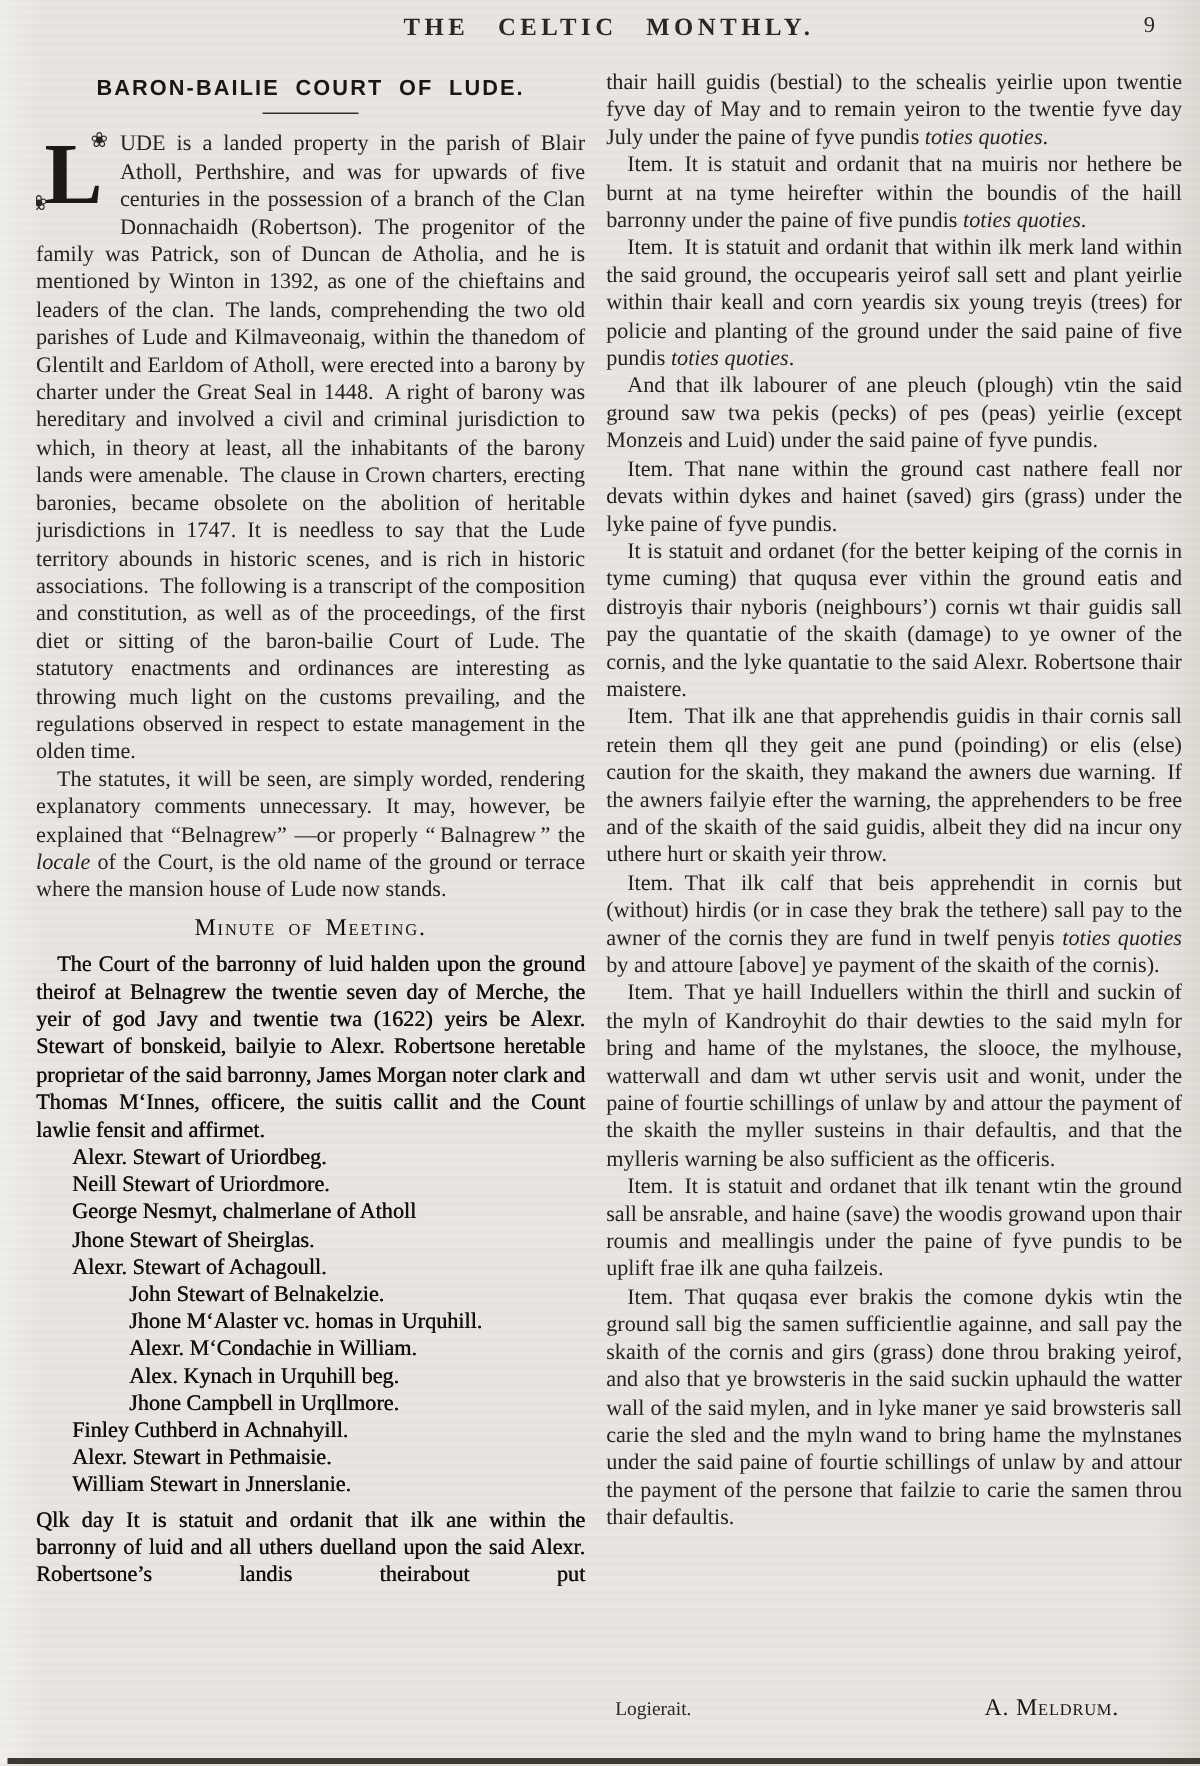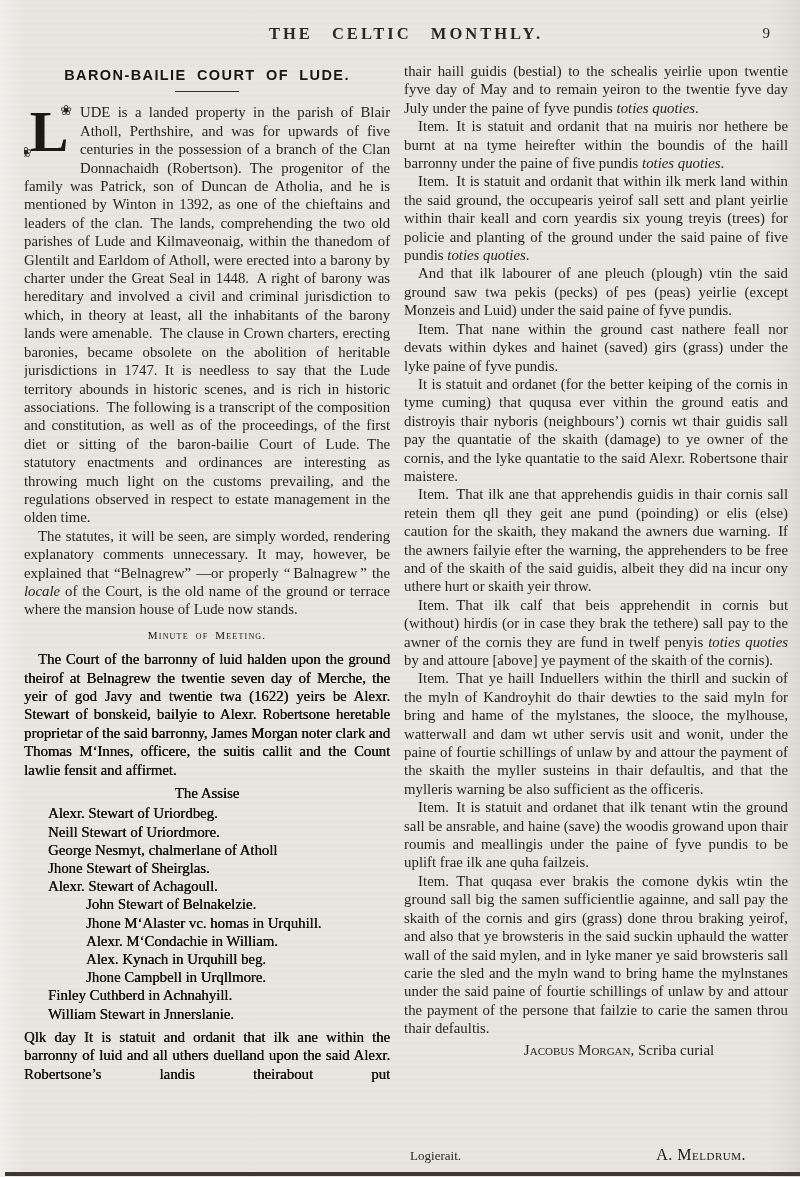--- a/index.html
+++ b/index.html
@@ -6,21 +6,21 @@
   body {
     width: 800px; height: 1177px;
     font-family: "Liberation Serif", "DejaVu Serif", serif;
     background: #cfcdc8;
   }
   .page {
     position: relative;
     width: 800px; height: 1177px;
     overflow: hidden;
     box-sizing: border-box;
-    padding: 24px 12px 0 24px;
+    padding: 8px 12px 0 24px;
     color: #262220;
     background:
       linear-gradient(90deg, rgba(255,255,255,.35) 0px, rgba(255,255,255,0) 26px),
       linear-gradient(270deg, rgba(120,115,105,.10) 0px, rgba(0,0,0,0) 30px),
       repeating-linear-gradient(0deg, rgba(90,85,75,.02) 0 3px, rgba(255,255,255,.02) 3px 6px),
       #e9e6e1;
   }
   .page-header { position: relative; height: 26px; }
   .journal-title {
     margin: 0; text-align: center;
@@ -56,21 +56,21 @@
     font-size: 58px; line-height: 52px; font-weight: bold; color: #1c1814;
   }
   .fl { position: absolute; font-size: 14px; color: #2a2520; }
   .fl-tl { top: -4px; right: 2px; }
   .fl-bl { bottom: -2px; left: -4px; }
   .sc { font-variant: small-caps; }
   .i { font-style: italic; }
   .section-heading {
     margin: 7px 0 6px; text-align: center; font-weight: normal;
     font-variant: small-caps; letter-spacing: 1.2px; word-spacing: 3px;
-    font-size: 11px; color: #13100d;
+    font-size: 16px; color: #13100d;
   }
   .assise-heading { margin: 5px 0 2px; text-align: center; font-weight: normal; color: #13100d; }
   .dark { color: #13100d; text-shadow: 0.3px 0 0 currentColor; }
   .assise-list { list-style: none; margin: 0 0 5px; padding: 0; color: #13100d; text-shadow: 0.3px 0 0 currentColor; }
   .assise-list li { line-height: 18.2px; }
   .ind1 { padding-left: 24px; }
   .ind2 { padding-left: 62px; }
   .runover { text-align-last: justify; }
   .signature { margin-top: 3px; text-align: center; padding-left: 46px; }
   .signature-line { font-size: 15px; line-height: 19px; }
@@ -110,57 +110,54 @@
           <span class="fl fl-bl">❀</span>
         </span><span>UDE is a landed property in the parish of Blair Atholl, Perthshire, and was for upwards of five centuries in the possession of a branch of the Clan Donnachaidh (Robertson). The progenitor of the family was Patrick, son of Duncan de Atholia, and he is mentioned by Winton in 1392, as one of the chieftains and leaders of the clan. The lands, comprehending the two old parishes of Lude and Kilmaveonaig, within the thanedom of Glentilt and Earldom of Atholl, were erected into a barony by charter under the Great Seal in 1448. A right of barony was hereditary and involved a civil and criminal jurisdiction to which, in theory at least, all the inhabitants of the barony lands were amenable. The clause in Crown charters, erecting baronies, became obsolete on the abolition of heritable jurisdictions in 1747. It is needless to say that the Lude territory abounds in historic scenes, and is rich in historic associations. The following is a transcript of the composition and constitution, as well as of the proceedings, of the first diet or sitting of the baron-bailie Court of Lude. The statutory enactments and ordinances are interesting as throwing much light on the customs prevailing, and the regulations observed in respect to estate management in the olden time.</span>
       </p>
 
       <p class="indent">The statutes, it will be seen, are simply worded, rendering explanatory comments unnecessary. It may, however, be explained that “Belnagrew” —or properly “ Balnagrew ” the <span class="i">locale</span> of the Court, is the old name of the ground or terrace where the mansion house of Lude now stands.</p>
 
       <h3 class="section-heading">Minute of Meeting.</h3>
 
       <p class="indent dark">The Court of the barronny of luid halden upon the ground theirof at Belnagrew the twentie seven day of Merche, the yeir of god Javy and twentie twa (1622) yeirs be Alexr. Stewart of bonskeid, bailyie to Alexr. Robertsone heretable proprietar of the said barronny, James Morgan noter clark and Thomas M‘Innes, officere, the suitis callit and the Count lawlie fensit and affirmet.</p>
 
-      <h4 class="assise-heading dark">The Assise</h4>
 
       <ul class="assise-list">
         <li class="ind1">Alexr. Stewart of Uriordbeg.</li>
         <li class="ind1">Neill Stewart of Uriordmore.</li>
         <li class="ind1">George Nesmyt, chalmerlane of Atholl</li>
         <li class="ind1">Jhone Stewart of Sheirglas.</li>
         <li class="ind1">Alexr. Stewart of Achagoull.</li>
         <li class="ind2">John Stewart of Belnakelzie.</li>
         <li class="ind2">Jhone M‘Alaster vc. homas in Urquhill.</li>
         <li class="ind2">Alexr. M‘Condachie in William.</li>
         <li class="ind2">Alex. Kynach in Urquhill beg.</li>
         <li class="ind2">Jhone Campbell in Urqllmore.</li>
         <li class="ind1">Finley Cuthberd in Achnahyill.</li>
+        <li class="ind1">Alexr. Stewart in Pethmaisie.</li>
         <li class="ind1">William Stewart in Jnnerslanie.</li>
       </ul>
 
       <p class="dark runover">Qlk day It is statuit and ordanit that ilk ane within the barronny of luid and all uthers duelland upon the said Alexr. Robertsone’s landis theirabout put</p>
     </div>
 
     <div class="col col-right">
       <p>thair haill guidis (bestial) to the schealis yeirlie upon twentie fyve day of May and to remain yeiron to the twentie fyve day July under the paine of fyve pundis <span class="i">toties quoties</span>.</p>
       <p class="indent">Item. It is statuit and ordanit that na muiris nor hethere be burnt at na tyme heirefter within the boundis of the haill barronny under the paine of five pundis <span class="i">toties quoties</span>.</p>
       <p class="indent">Item. It is statuit and ordanit that within ilk merk land within the said ground, the occupearis yeirof sall sett and plant yeirlie within thair keall and corn yeardis six young treyis (trees) for policie and planting of the ground under the said paine of five pundis <span class="i">toties quoties</span>.</p>
       <p class="indent">And that ilk labourer of ane pleuch (plough) vtin the said ground saw twa pekis (pecks) of pes (peas) yeirlie (except Monzeis and Luid) under the said paine of fyve pundis.</p>
       <p class="indent">Item. That nane within the ground cast nathere feall nor devats within dykes and hainet (saved) girs (grass) under the lyke paine of fyve pundis.</p>
       <p class="indent">It is statuit and ordanet (for the better keiping of the cornis in tyme cuming) that ququsa ever vithin the ground eatis and distroyis thair nyboris (neighbours’) cornis wt thair guidis sall pay the quantatie of the skaith (damage) to ye owner of the cornis, and the lyke quantatie to the said Alexr. Robertsone thair maistere.</p>
       <p class="indent">Item. That ilk ane that apprehendis guidis in thair cornis sall retein them qll they geit ane pund (poinding) or elis (else) caution for the skaith, they makand the awners due warning. If the awners failyie efter the warning, the apprehenders to be free and of the skaith of the said guidis, albeit they did na incur ony uthere hurt or skaith yeir throw.</p>
       <p class="indent">Item. That ilk calf that beis apprehendit in cornis but (without) hirdis (or in case they brak the tethere) sall pay to the awner of the cornis they are fund in twelf penyis <span class="i">toties quoties</span> by and attoure [above] ye payment of the skaith of the cornis).</p>
       <p class="indent">Item. That ye haill Induellers within the thirll and suckin of the myln of Kandroyhit do thair dewties to the said myln for bring and hame of the mylstanes, the slooce, the mylhouse, watterwall and dam wt uther servis usit and wonit, under the paine of fourtie schillings of unlaw by and attour the payment of the skaith the myller susteins in thair defaultis, and that the mylleris warning be also sufficient as the officeris.</p>
       <p class="indent">Item. It is statuit and ordanet that ilk tenant wtin the ground sall be ansrable, and haine (save) the woodis growand upon thair roumis and meallingis under the paine of fyve pundis to be uplift frae ilk ane quha failzeis.</p>
       <p class="indent">Item. That quqasa ever brakis the comone dykis wtin the ground sall big the samen sufficientlie againne, and sall pay the skaith of the cornis and girs (grass) done throu braking yeirof, and also that ye browsteris in the said suckin uphauld the watter wall of the said mylen, and in lyke maner ye said browsteris sall carie the sled and the myln wand to bring hame the mylnstanes under the said paine of fourtie schillings of unlaw by and attour the payment of the persone that failzie to carie the samen throu thair defaultis.</p>
 
       <div class="signature">
-        <div class="signature-line">
-          <span class="sc">Jacobus Morgan</span><span>, Scriba curial</span>
-        </div>
       </div>
 
       <div class="footer-row">
         <span class="footer-place">Logierait.</span>
         <span class="footer-author sc">A. Meldrum.</span>
       </div>
     </div>
 
   </div>
 

